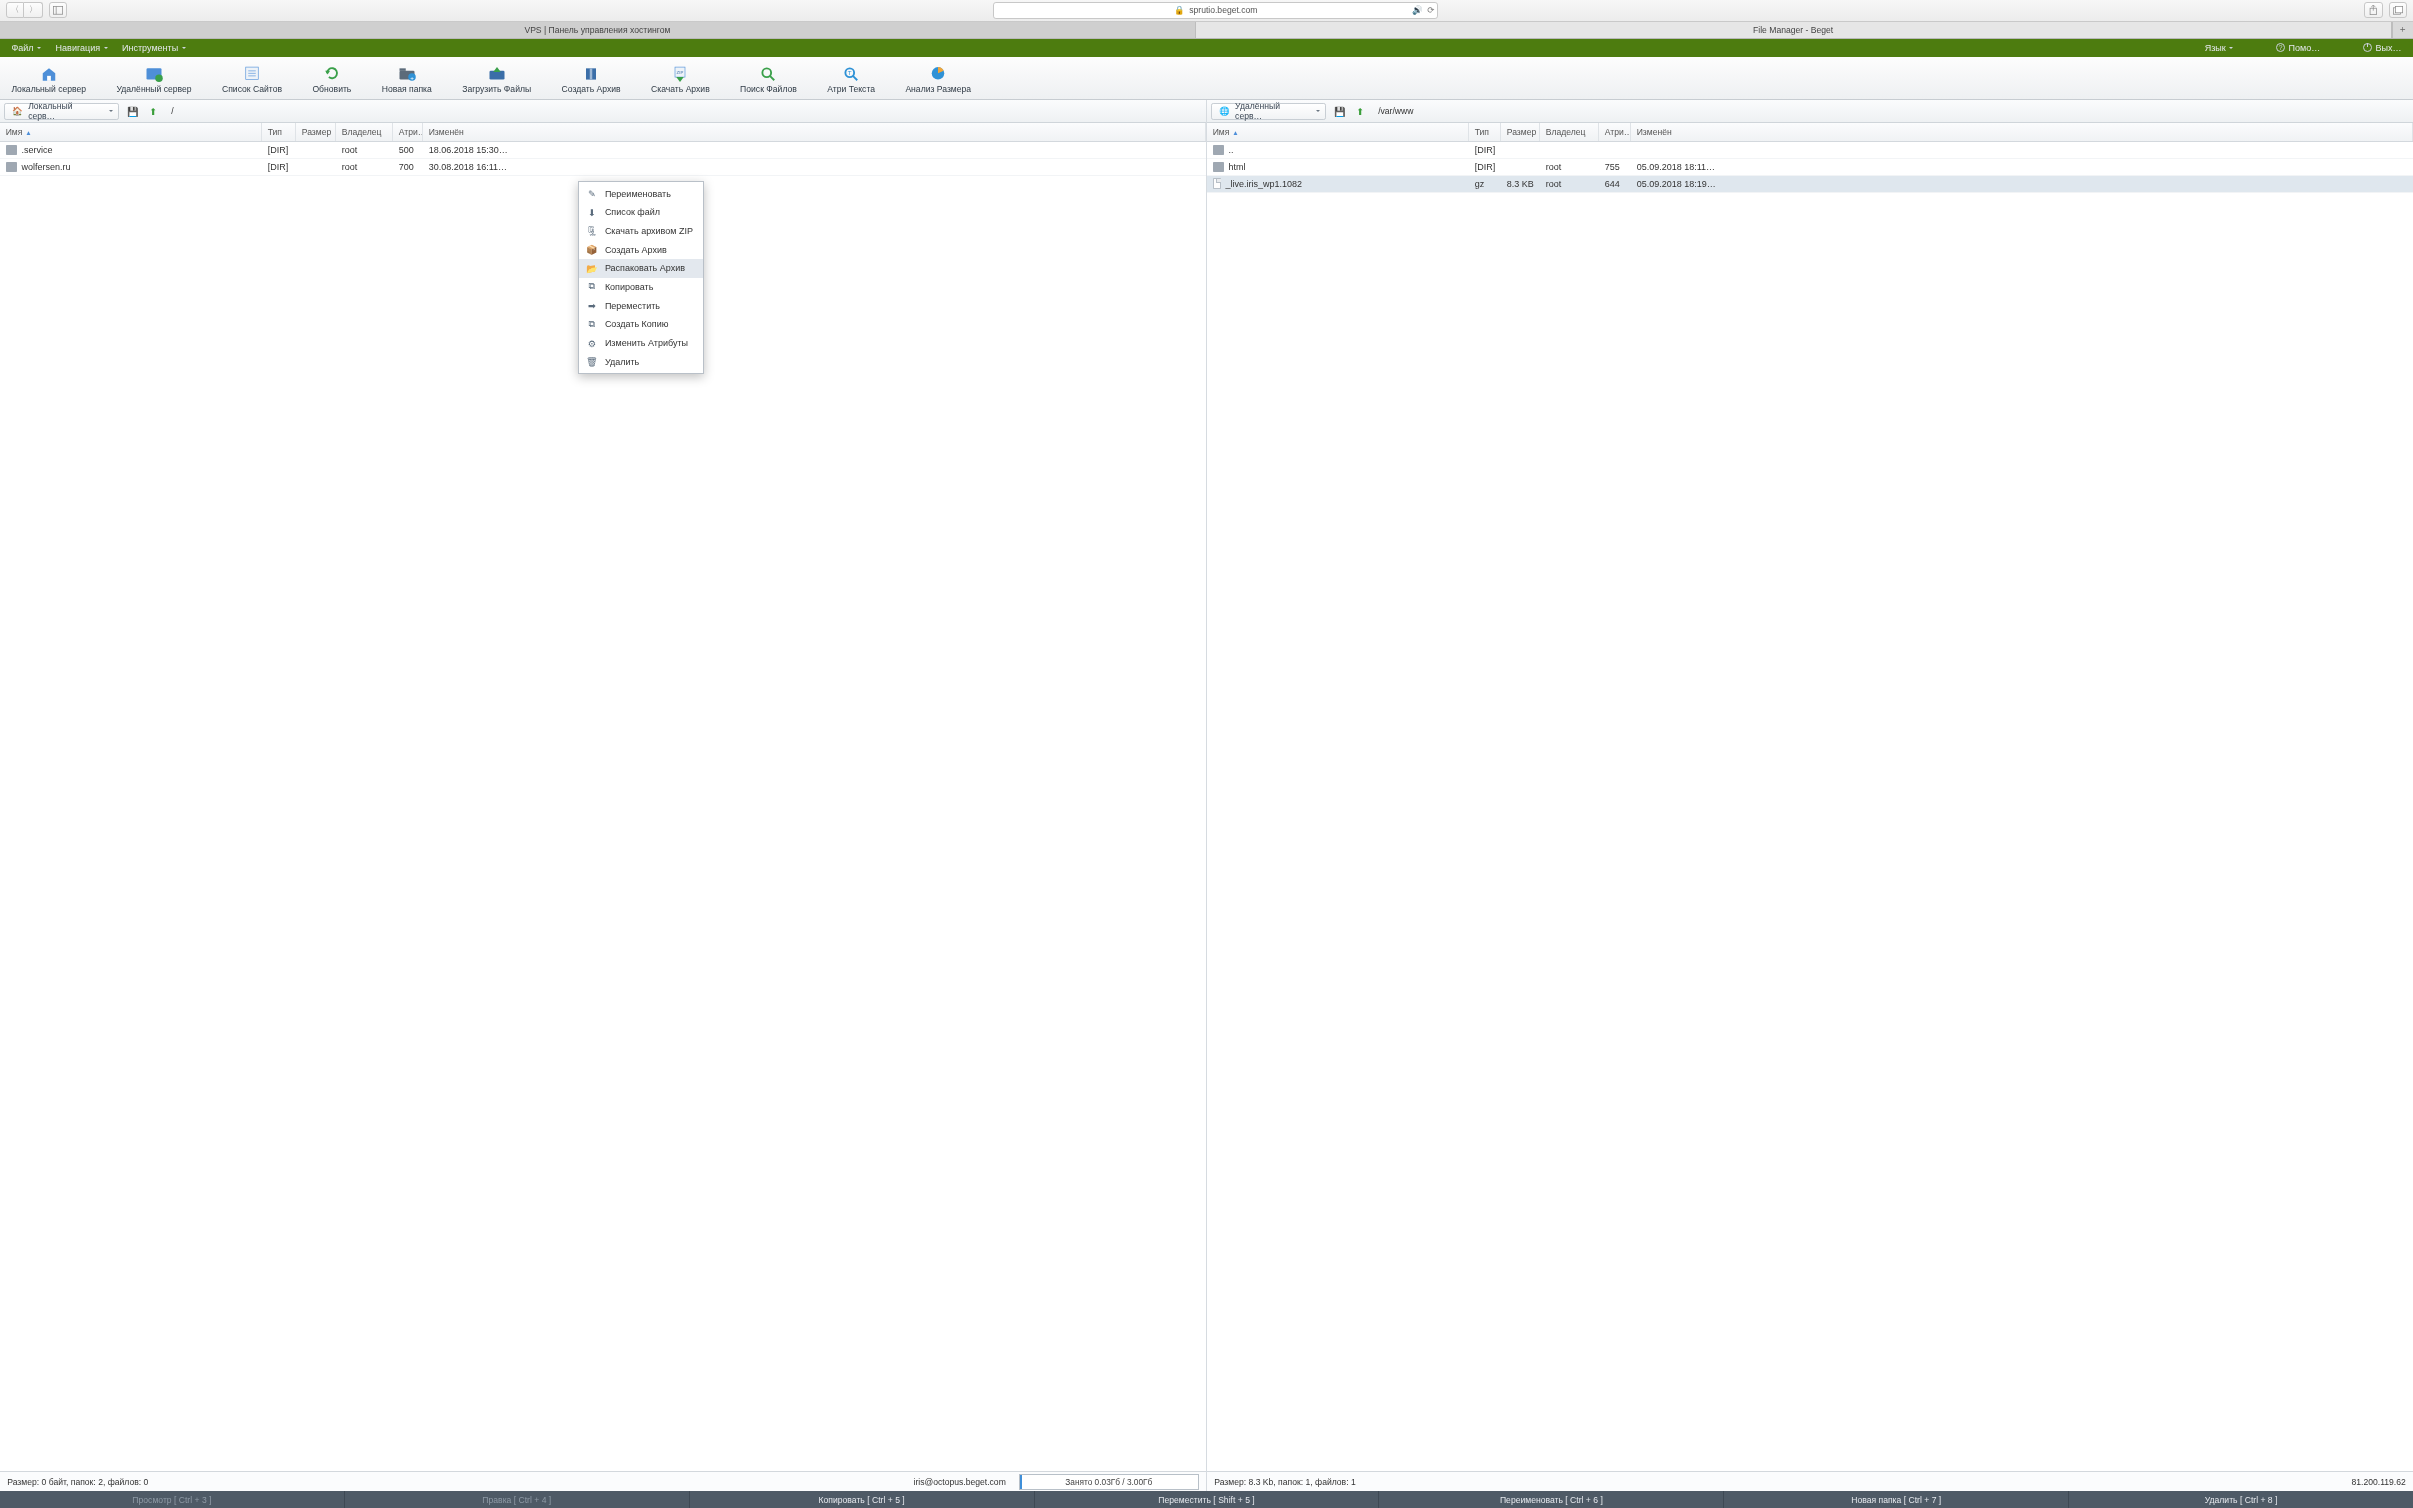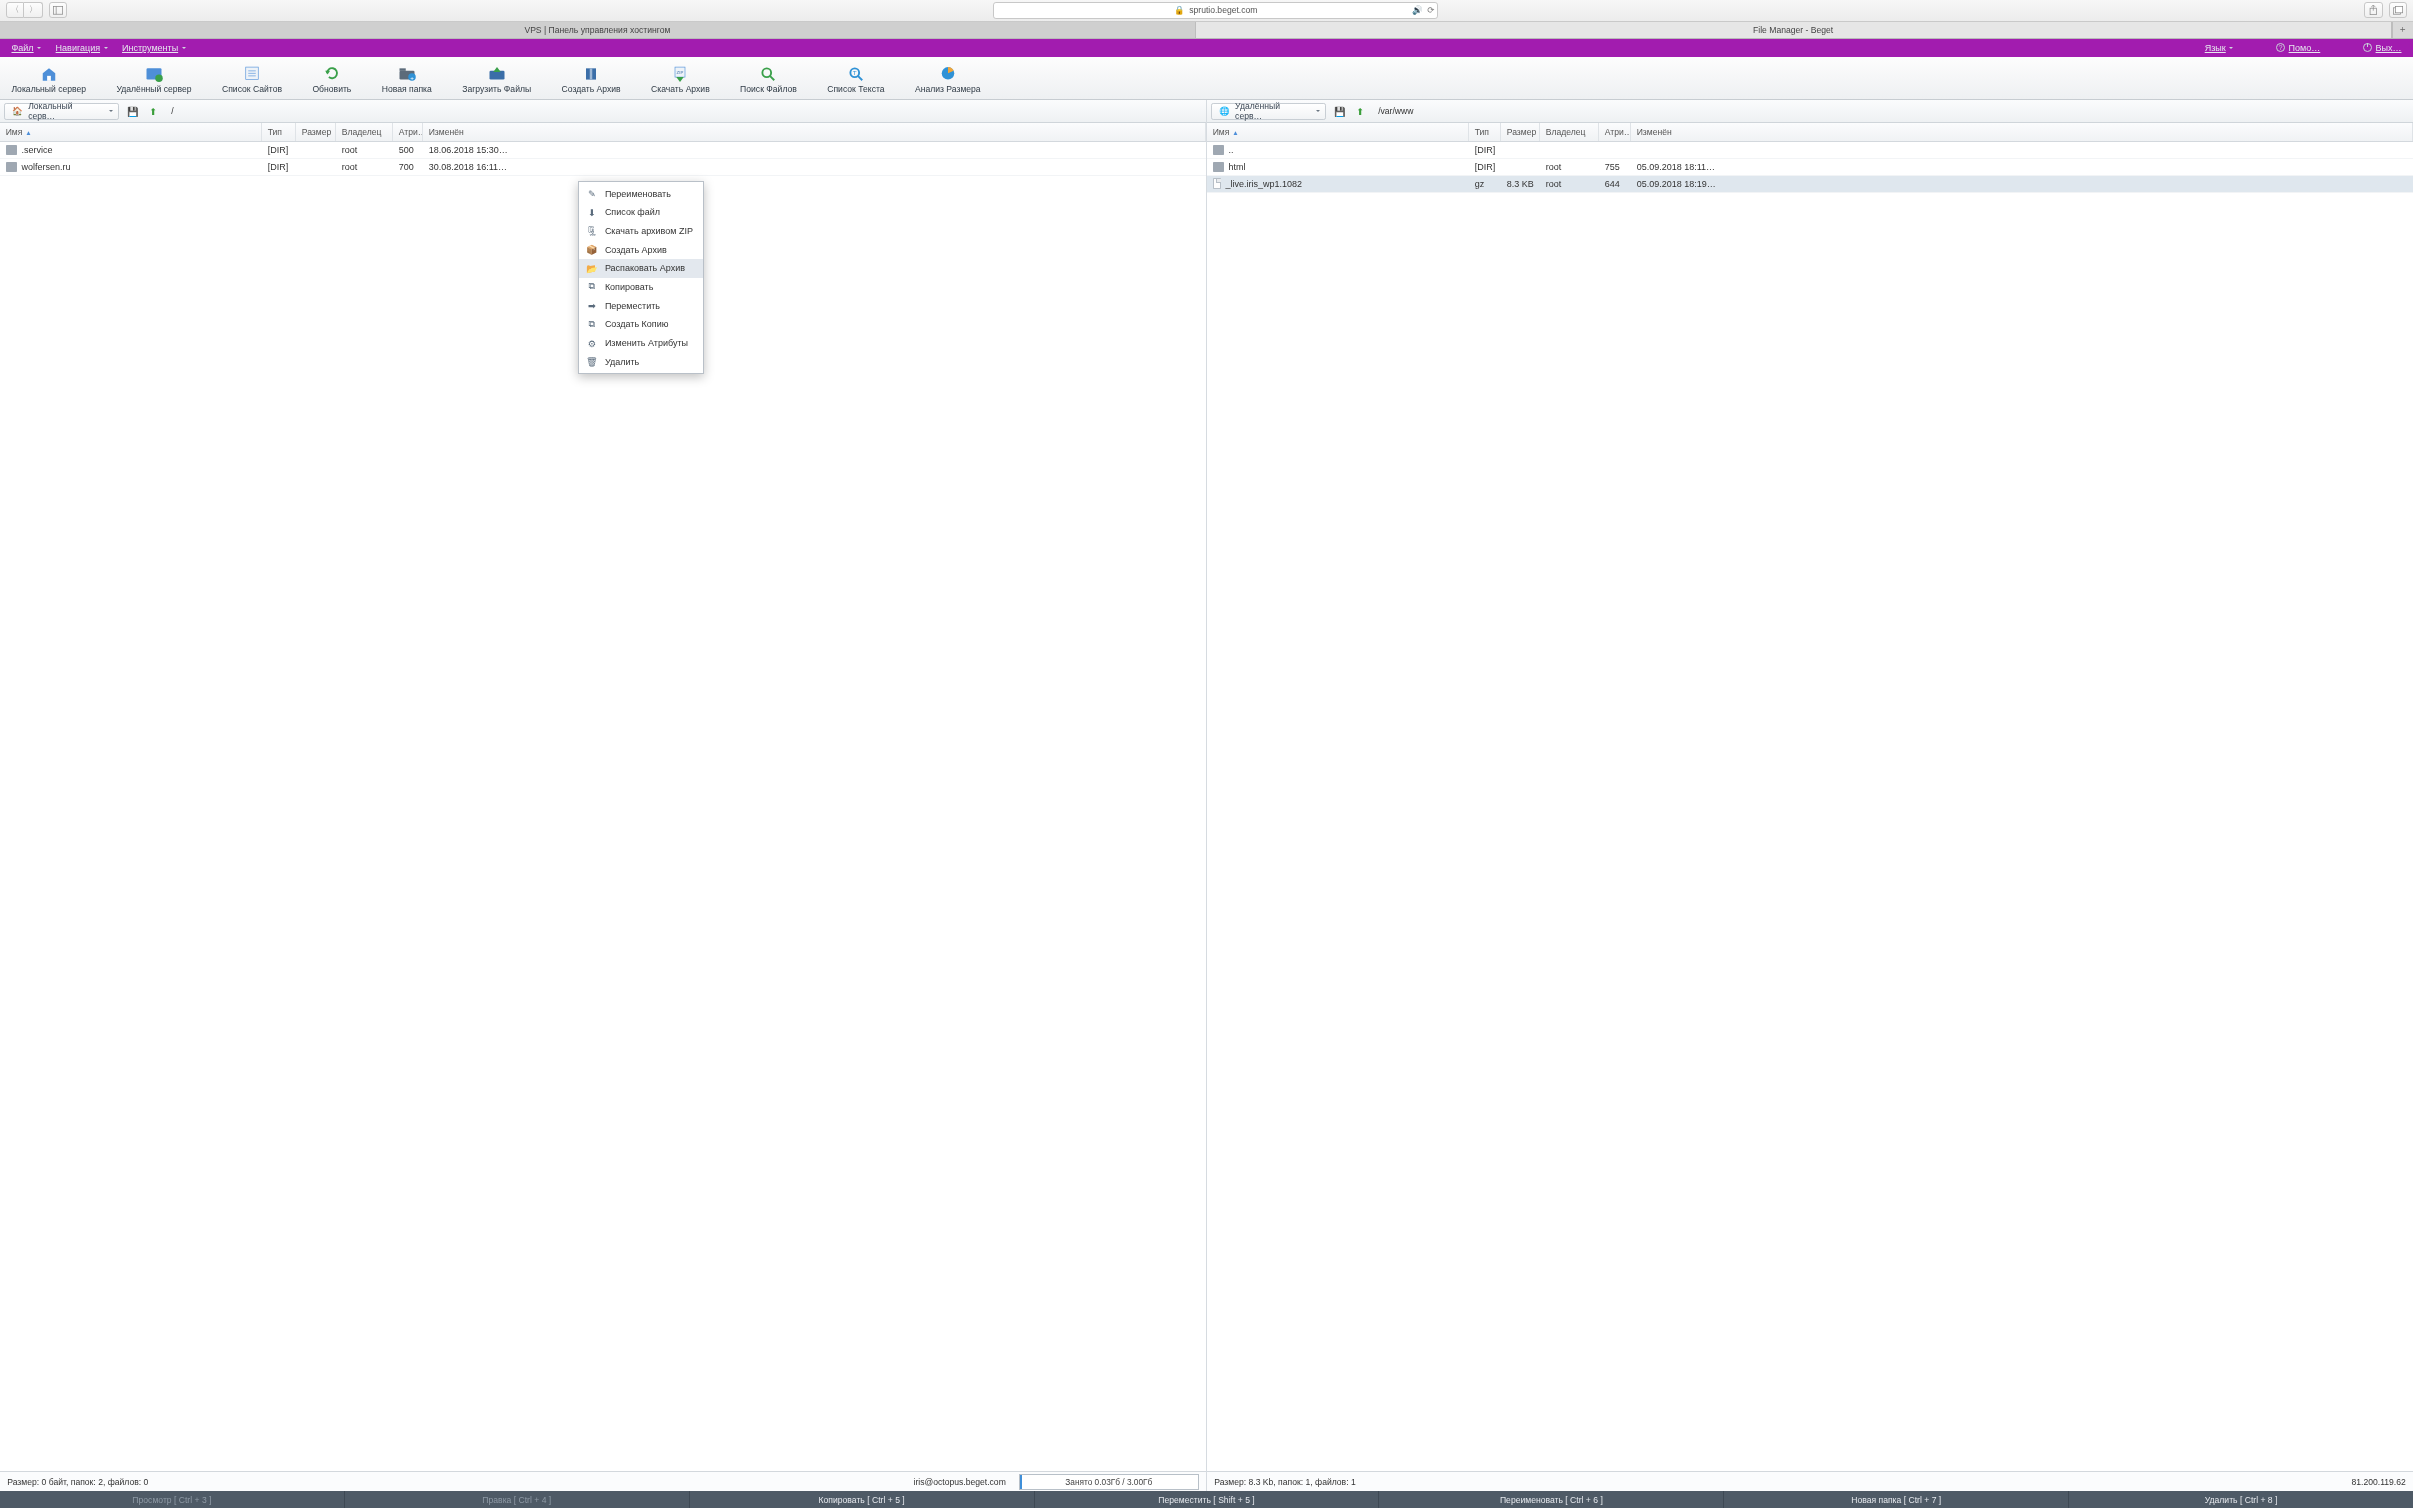--- a/index.html
+++ b/index.html
@@ -18,21 +18,21 @@
   .bb-spacer { flex:1; }
 
   
   .browser-tabs { height:17px; background:#d9d9d9; border-bottom:0.7px solid #b9b9b9; display:flex; }
   .browser-tab { flex:1; display:flex; align-items:center; justify-content:center; font-size:8.6px; color:#444; border-right:0.7px solid #bdbdbd; background:#cfcfcf; position:relative;}
   .browser-tab.active { background:#e6e6e6; }
   .browser-tab:last-of-type { border-right:none; }
   .new-tab { width:21.5px; display:flex; align-items:center; justify-content:center; border-left:0.7px solid #bdbdbd; color:#666; background:#d9d9d9; }
 
   
-  .app-menubar { height:18.7px; background:#a21caf; color:#e6e9ee; display:flex; align-items:center; padding:0 4.3px; font-size:9px;text-decoration:underline; }
+  .app-menubar { height:18.7px; background:#4d7c0f; color:#e6e9ee; display:flex; align-items:center; padding:0 4.3px; font-size:9px; }
   .mb-item { padding:0 7.2px; height:100%; display:flex; align-items:center; gap:3.6px; cursor:default; }
   .mb-right { margin-left:auto; display:flex;gap:28px; }
   .tri-down { width:0; height:0; border-left:2.9px solid transparent; border-right:2.9px solid transparent; border-top:2.9px solid #cfd6dd; }
   .mb-ico { width:9.3px; height:9.3px; display:inline-block; border:1.1px solid #c9d0d8; border-radius:50%; position:relative; }
   .mb-ico.power::after{ content:""; position:absolute; left:2.9px; top:-1.4px; width:1.4px; height:4.3px; background:#c9d0d8; }
   .mb-ico.help::after{ content:"?"; position:absolute; left:1.8px; top:-1.4px; font-size:7.2px; color:#c9d0d8; }
 
   
   .big-toolbar { height:43px; background:linear-gradient(#fdfdfd,#eef0f2); border-bottom:0.7px solid #c7ccd1; display:flex; align-items:center; padding:0 4.3px; gap:16px; }
   .tool { display:flex; flex-direction:column; align-items:center; justify-content:center; padding:2.9px 7.2px 1.4px; gap:1.4px; font-size:8.6px; color:#2f3a45; height:40px; }
@@ -256,21 +256,21 @@
       <span>Поиск Файлов</span>
     </div>
     <div class="tool">
       <div class="ti">
         <svg viewBox="0 0 32 28" style="font-size:22px">
           <circle cx="14" cy="13" r="7" fill="none" stroke="#2f92d6" stroke-width="3"></circle>
           <text x="14" y="17" text-anchor="middle" font-size="10" fill="#2f92d6">T</text>
           <line x1="19" y1="18" x2="26" y2="25" stroke="#2f92d6" stroke-width="3"></line>
         </svg>
       </div>
-      <span>Список Текста</span>
+      <span>Атри Текста</span>
     </div>
     <div class="tool">
       <div class="ti">
         <svg viewBox="0 0 32 28">
           <circle cx="16" cy="14" r="10" fill="#2f92d6"></circle>
           <path d="M16 14 L16 4 A10 10 0 0 1 25 10 Z" fill="#f0a63a"></path>
         </svg>
       </div>
       <span>Анализ Размера</span>
     </div>

